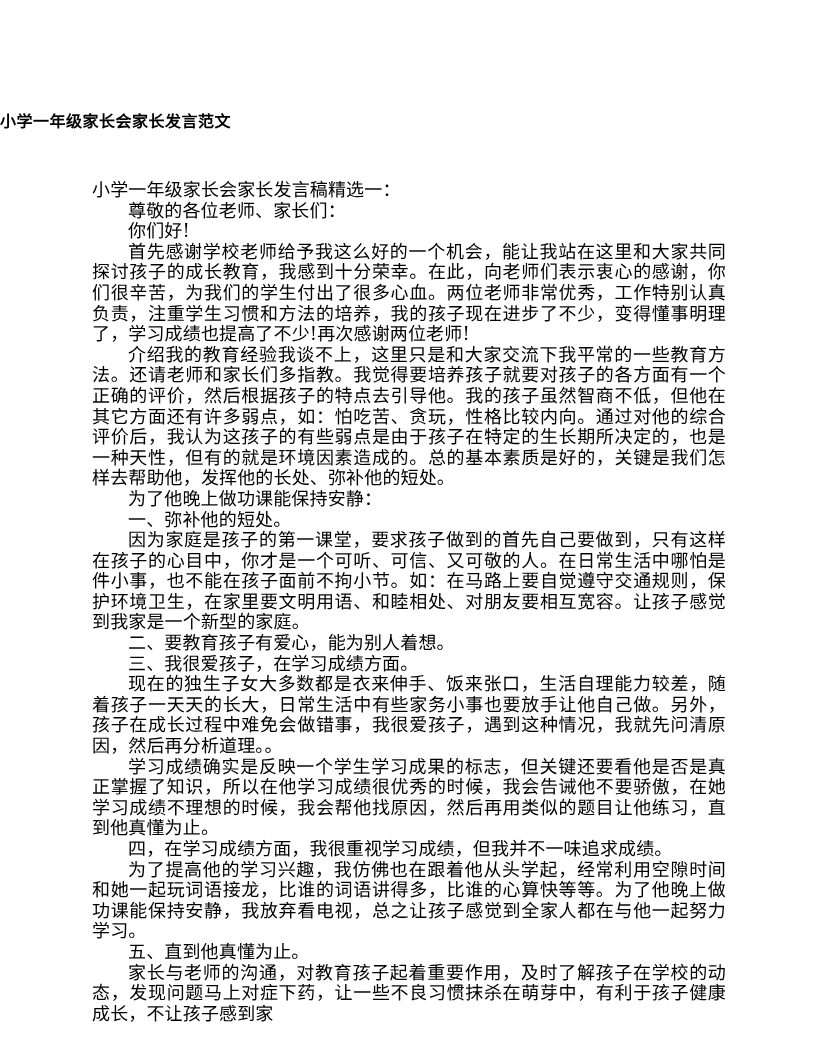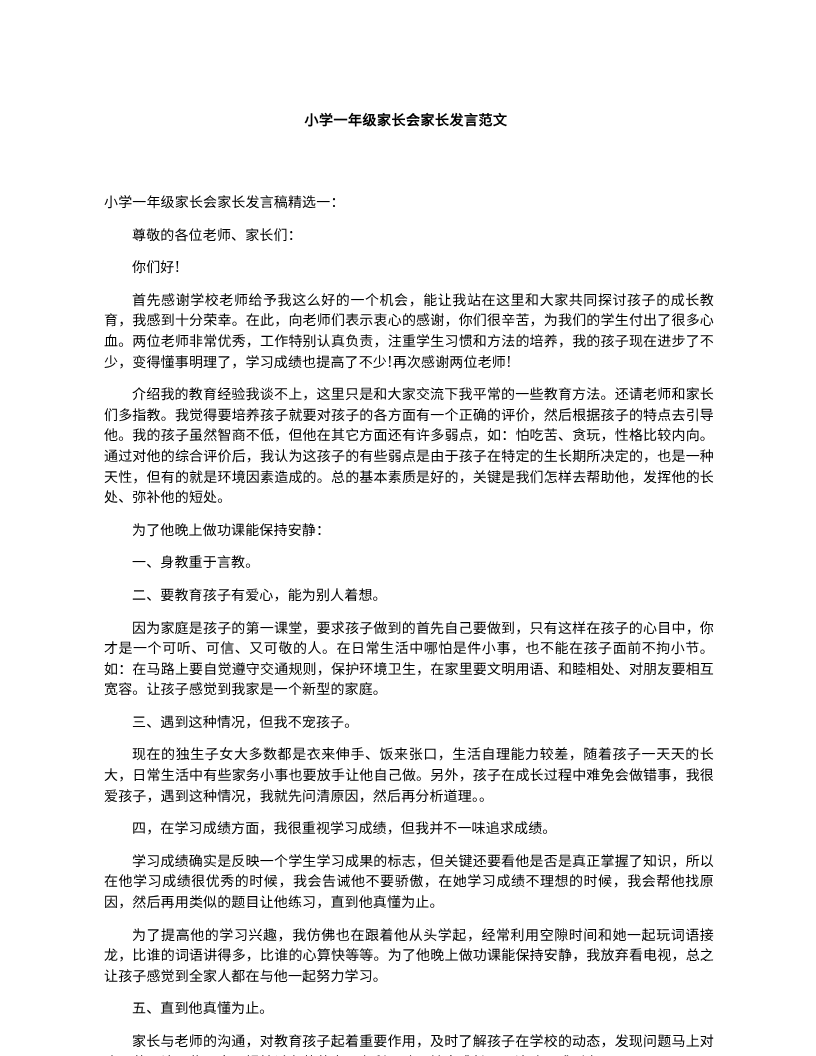--- a/index.html
+++ b/index.html
@@ -21,37 +21,36 @@
     width: 816px;
     height: 1056px;
     box-sizing: border-box;
     background: #ffffff;
   }
   .doc-title {
     position: absolute;
     left: 0;
     top: 96px;
     width: 812px;
-    text-align: center;
-    font-size: 14px;
+    font-size: 16px;
     line-height: 30px;
     font-weight: bold;
     letter-spacing: 0.5px;
     font-family: "DejaVu Serif", "Liberation Serif", serif;
   }
   .body-block {
     position: absolute;
     left: 92px;
     top: 180px;
     width: 634px;
   }
   p.para {
-    margin: 12px;
+    margin: 0;
     padding: 0;
-    font-size: 14px;
+    font-size: 18px;
     line-height: 20.6px;
     text-align: justify;
     text-justify: inter-ideograph;
     letter-spacing: 0.15px;
     word-break: break-all;
     font-family: "DejaVu Serif", "Liberation Serif", serif;
   }
   p.para.indent {
     text-indent: 2em;
   }
@@ -66,25 +65,25 @@
 
   <h1 class="doc-title">小学一年级家长会家长发言范文</h1>
 
   <div class="body-block">
       <p class="para flush">小学一年级家长会家长发言稿精选一：</p>
       <p class="para indent">尊敬的各位老师、家长们：</p>
       <p class="para indent">你们好!</p>
       <p class="para indent">首先感谢学校老师给予我这么好的一个机会，能让我站在这里和大家共同探讨孩子的成长教育，我感到十分荣幸。在此，向老师们表示衷心的感谢，你们很辛苦，为我们的学生付出了很多心血。两位老师非常优秀，工作特别认真负责，注重学生习惯和方法的培养，我的孩子现在进步了不少，变得懂事明理了，学习成绩也提高了不少!再次感谢两位老师!</p>
       <p class="para indent">介绍我的教育经验我谈不上，这里只是和大家交流下我平常的一些教育方法。还请老师和家长们多指教。我觉得要培养孩子就要对孩子的各方面有一个正确的评价，然后根据孩子的特点去引导他。我的孩子虽然智商不低，但他在其它方面还有许多弱点，如：怕吃苦、贪玩，性格比较内向。通过对他的综合评价后，我认为这孩子的有些弱点是由于孩子在特定的生长期所决定的，也是一种天性，但有的就是环境因素造成的。总的基本素质是好的，关键是我们怎样去帮助他，发挥他的长处、弥补他的短处。</p>
       <p class="para indent">为了他晚上做功课能保持安静：</p>
-      <p class="para indent">一、身教重于言教。</p>
+      <p class="para indent">一、弥补他的短处。</p>
+      <p class="para indent">因为家庭是孩子的第一课堂，要求孩子做到的首先自己要做到，只有这样在孩子的心目中，你才是一个可听、可信、又可敬的人。在日常生活中哪怕是件小事，也不能在孩子面前不拘小节。如：在马路上要自觉遵守交通规则，保护环境卫生，在家里要文明用语、和睦相处、对朋友要相互宽容。让孩子感觉到我家是一个新型的家庭。</p>
       <p class="para indent">二、要教育孩子有爱心，能为别人着想。</p>
-      <p class="para indent">因为家庭是孩子的第一课堂，要求孩子做到的首先自己要做到，只有这样在孩子的心目中，你才是一个可听、可信、又可敬的人。在日常生活中哪怕是件小事，也不能在孩子面前不拘小节。如：在马路上要自觉遵守交通规则，保护环境卫生，在家里要文明用语、和睦相处、对朋友要相互宽容。让孩子感觉到我家是一个新型的家庭。</p>
-      <p class="para indent">三、遇到这种情况，但我不宠孩子。</p>
+      <p class="para indent">三、我很爱孩子，在学习成绩方面。</p>
       <p class="para indent">现在的独生子女大多数都是衣来伸手、饭来张口，生活自理能力较差，随着孩子一天天的长大，日常生活中有些家务小事也要放手让他自己做。另外，孩子在成长过程中难免会做错事，我很爱孩子，遇到这种情况，我就先问清原因，然后再分析道理。。</p>
+      <p class="para indent">学习成绩确实是反映一个学生学习成果的标志，但关键还要看他是否是真正掌握了知识，所以在他学习成绩很优秀的时候，我会告诫他不要骄傲，在她学习成绩不理想的时候，我会帮他找原因，然后再用类似的题目让他练习，直到他真懂为止。</p>
       <p class="para indent">四，在学习成绩方面，我很重视学习成绩，但我并不一味追求成绩。</p>
-      <p class="para indent">学习成绩确实是反映一个学生学习成果的标志，但关键还要看他是否是真正掌握了知识，所以在他学习成绩很优秀的时候，我会告诫他不要骄傲，在她学习成绩不理想的时候，我会帮他找原因，然后再用类似的题目让他练习，直到他真懂为止。</p>
       <p class="para indent">为了提高他的学习兴趣，我仿佛也在跟着他从头学起，经常利用空隙时间和她一起玩词语接龙，比谁的词语讲得多，比谁的心算快等等。为了他晚上做功课能保持安静，我放弃看电视，总之让孩子感觉到全家人都在与他一起努力学习。</p>
       <p class="para indent">五、直到他真懂为止。</p>
       <p class="para indent">家长与老师的沟通，对教育孩子起着重要作用，及时了解孩子在学校的动态，发现问题马上对症下药，让一些不良习惯抹杀在萌芽中，有利于孩子健康成长，不让孩子感到家</p>
     </div>
 
 </div>
 
 </body></html>

